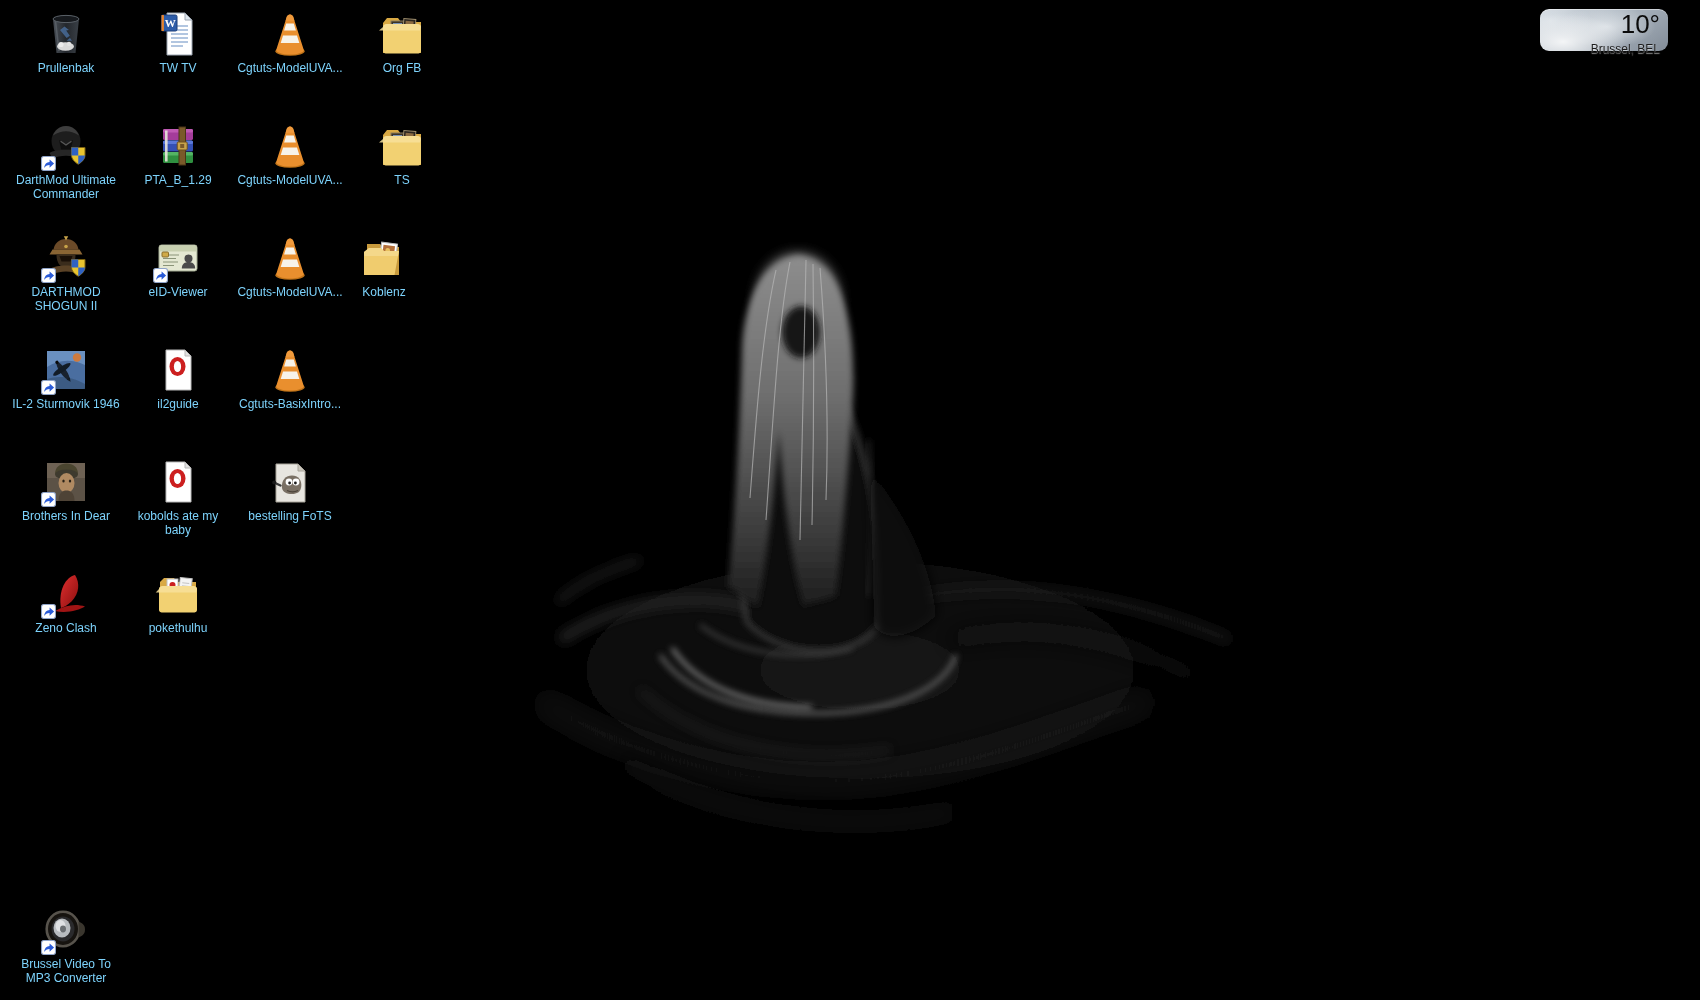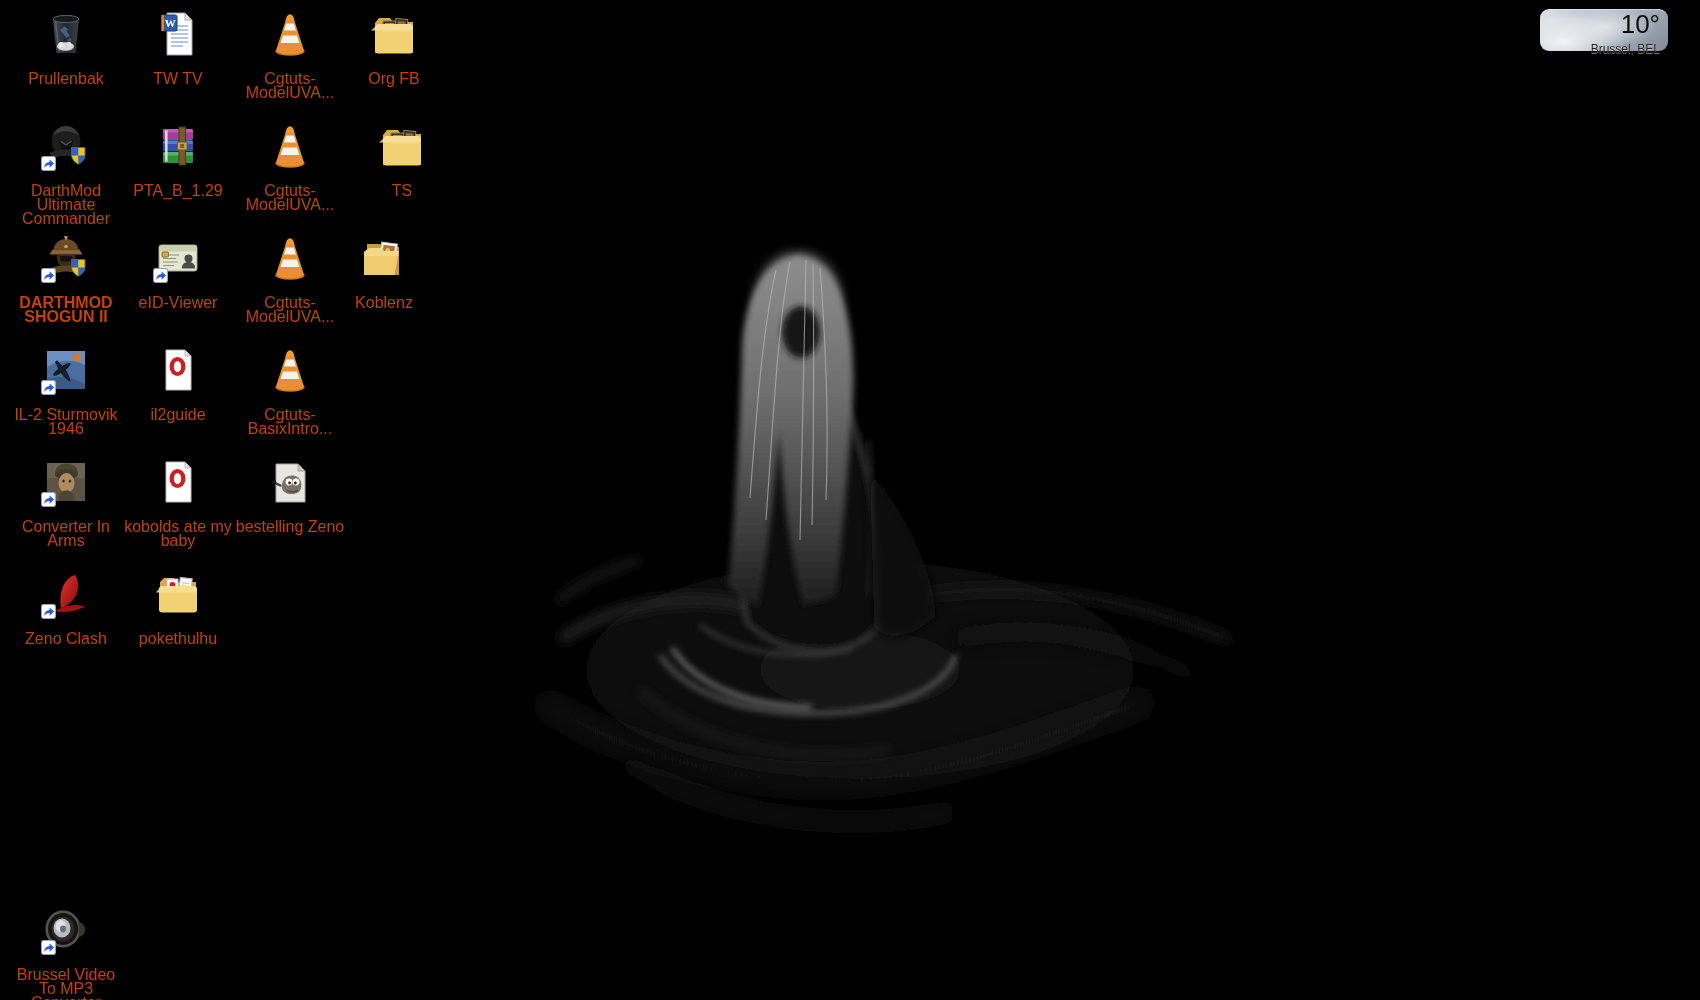--- a/index.html
+++ b/index.html
@@ -6,21 +6,21 @@
     font-family:"Liberation Sans",sans-serif;}
   .desktop{position:relative;width:1700px;height:1000px;background:#000;}
   .wallpaper{position:absolute;left:0;top:0;width:1700px;height:1000px;display:block;}
 
   
   #icons{position:absolute;left:0;top:0;width:1700px;height:1000px;}
   .icon{position:absolute;width:112px;text-align:center;cursor:default;}
   .glyph{position:relative;width:48px;height:48px;margin:4px auto 0;}
   .glyph > svg.main{width:48px;height:48px;display:block;}
   .glyph > svg.shortcut{position:absolute;left:-1px;bottom:-1px;width:15px;height:15px;}
-  .label{margin-top:14px;padding:0 1px;font-size:16px;line-height:14px;color:#c2410c;
+  .label{margin-top:3px;padding:0 1px;font-size:12px;line-height:14px;color:#7dd3fc;
     text-shadow:1px 1px 2px rgba(0,0,0,.95),0 0 3px rgba(0,0,0,.85),0 1px 1px #000;}
 
   
   .weather{position:absolute;top:9px;right:32px;width:128px;height:42px;border-radius:9px;
     background:
       radial-gradient(90px 40px at 18% 78%, rgba(255,255,255,.85), rgba(255,255,255,0) 70%),
       radial-gradient(70px 30px at 52% 42%, rgba(245,248,250,.65), rgba(255,255,255,0) 70%),
       radial-gradient(60px 26px at 8% 28%, rgba(235,240,244,.55), rgba(255,255,255,0) 70%),
       linear-gradient(145deg,#cfd6dd 0%,#aeb8c2 45%,#828c98 100%);
     box-shadow:inset 0 1px 0 rgba(255,255,255,.45), 0 0 0 1px rgba(0,0,0,.4), 0 3px 8px rgba(0,0,0,.7);}
@@ -132,21 +132,21 @@
           <svg class="main" viewBox="0 0 48 48" xmlns="http://www.w3.org/2000/svg">
             <ellipse cx="24" cy="41.2" rx="14.6" ry="4.6" fill="#c07318"></ellipse>
             <path d="M24 4.5 C25.5 4.5 26.8 5.5 27.2 6.8 L37.8 40 C38 42.2 32 44.6 24 44.6 C16 44.6 10 42.2 10.2 40 L20.8 6.8 C21.2 5.5 22.5 4.5 24 4.5 Z" fill="#e98f2e"></path>
             <path d="M20.2 13.5 h7.6 l2.1 7 h-11.8 Z" fill="#f7f3ea"></path>
             <path d="M17 25.5 h14 l2.3 7.6 h-18.6 Z" fill="#f7f3ea"></path>
             <path d="M24 4.5 C25.5 4.5 26.8 5.5 27.2 6.8 L28.4 10.8 h-8.8 L20.8 6.8 C21.2 5.5 22.5 4.5 24 4.5 Z" fill="#f09a3c"></path>
           </svg>
         </div>
         <div class="label">Cgtuts-ModelUVA...</div>
       </div>
-      <div class="icon" style="left: 338px; top: 6px; text-decoration: underline;">
+      <div class="icon" style="left: 346px; top: 6px; text-decoration: underline;">
         <div class="glyph">
           <svg class="main" viewBox="0 0 48 48" xmlns="http://www.w3.org/2000/svg">
             <path d="M5 13 l4 -5 h11 l3 4 h20 v31 h-38 Z" fill="#d9a944"></path>
             <rect x="13" y="11" width="13" height="18" fill="#3c3428" stroke="#8a7a5a" stroke-width="1"></rect>
             <rect x="15" y="13" width="9" height="8" fill="#7a93b8"></rect>
             <rect x="15" y="22" width="9" height="5" fill="#50603e"></rect>
             <g transform="rotate(5 31 19)">
               <rect x="25" y="9" width="12" height="19" fill="#2c2620" stroke="#9a8a6a" stroke-width="1"></rect>
               <rect x="27" y="11" width="8" height="9" fill="#8a6a42"></rect>
             </g>
@@ -214,21 +214,21 @@
             <g transform="rotate(5 31 19)">
               <rect x="25" y="9" width="12" height="19" fill="#2c2620" stroke="#9a8a6a" stroke-width="1"></rect>
               <rect x="27" y="11" width="8" height="9" fill="#8a6a42"></rect>
             </g>
             <path d="M5 17 C5 15 7 14 9 14 h30 c2 0 4 1 4 3 v24 c0 2 -2 2.5 -4 2.5 h-30 c-2 0 -4 -.5 -4 -2.5 Z" fill="#f2d172"></path>
             <path d="M5 17 C5 15 7 14 9 14 h30 c2 0 4 1 4 3 l-1 3.5 h-41 Z" fill="#f8e09a" opacity=".85"></path>
           </svg>
         </div>
         <div class="label">TS</div>
       </div>
-      <div class="icon" style="left: 10px; top: 230px; font-weight: bold;">
+      <div class="icon" style="left: 10px; top: 230px;">
         <div class="glyph">
           <svg class="main" viewBox="0 0 48 48" xmlns="http://www.w3.org/2000/svg">
             <path d="M24 5 C17 5 12.5 9.5 11.5 15.5 L36.5 15.5 C35.5 9.5 31 5 24 5 Z" fill="#6b4a28"></path>
             <path d="M10.5 15.5 h27 l3 5 h-33 Z" fill="#8a6534"></path>
             <path d="M24 6.5 l-2.2 -4.2 h4.4 Z" fill="#c8a44a"></path>
             <circle cx="24" cy="12.5" r="1.8" fill="#c8a44a"></circle>
             <path d="M14.5 20.5 C14.5 29.5 18.5 33.5 24 33.5 C29.5 33.5 33.5 29.5 33.5 20.5 Z" fill="#3a2c1c"></path>
             <path d="M17.5 22 h13 l-2 5.5 h-9 Z" fill="#190f07"></path>
             <path d="M9 34.5 C14 30.5 34 30.5 39 34.5 L37 40 C30 36.5 18 36.5 11 40 Z" fill="#5a4226"></path>
             <path d="M29.5 25.5 h13.5 v8 c0 5 -6.75 8.8 -6.75 8.8 S29.5 38.5 29.5 33.5 Z" fill="#e8c430" stroke="#7a6010" stroke-width="1"></path>
@@ -346,21 +346,21 @@
             <ellipse cx="24.5" cy="25" rx="8" ry="10" fill="#b08a62"></ellipse>
             <ellipse cx="21.5" cy="23" rx="1.2" ry="1.5" fill="#2a2218"></ellipse>
             <ellipse cx="28" cy="23" rx="1.2" ry="1.5" fill="#2a2218"></ellipse>
             <path d="M16.5 43 c0 -8 4 -10.5 8 -10.5 c4 0 8 2.5 8 10.5 Z" fill="#4e4336"></path>
           </svg>
           <svg class="shortcut" viewBox="0 0 14 14" xmlns="http://www.w3.org/2000/svg">
             <rect x="0.5" y="0.5" width="13" height="13" rx="2" fill="#fff" stroke="#8fa3c8"></rect>
             <path d="M3 11.2 C3.3 7.6 5.3 5.9 8 5.7 L8 3.2 L12.2 7.1 L8 10.9 L8 8.4 C5.7 8.5 4 9.5 3 11.2 Z" fill="#2a5bd7"></path>
           </svg>
         </div>
-        <div class="label">Converter In Arms</div>
+        <div class="label">Brothers In Dear</div>
       </div>
       <div class="icon" style="left: 122px; top: 454px;">
         <div class="glyph">
           <svg class="main" viewBox="0 0 48 48" xmlns="http://www.w3.org/2000/svg">
             <path d="M12 4 h19 l6 6 v34 h-25 Z" fill="#fff" stroke="#b8b8b8"></path>
             <path d="M31 4 l6 6 h-6 Z" fill="#e0e0e0" stroke="#b8b8b8"></path>
             <ellipse cx="23.5" cy="20.5" rx="8" ry="9.5" fill="#cc1f1f"></ellipse>
             <ellipse cx="23.5" cy="20.5" rx="3.6" ry="5.6" fill="#fff"></ellipse>
           </svg>
         </div>
@@ -374,21 +374,21 @@
             <path d="M16 30 C15 22 20 17.5 26 17.5 C32 17.5 36.2 22 35.2 29 C34.4 34 31 36 26 36 C20.5 36 16.8 34 16 30 Z" fill="#7a7064"></path>
             <circle cx="23" cy="24" r="3.4" fill="#fff"></circle>
             <circle cx="30" cy="24" r="3.4" fill="#fff"></circle>
             <circle cx="23.6" cy="25" r="1.4" fill="#1a1a1a"></circle>
             <circle cx="29.4" cy="25" r="1.4" fill="#1a1a1a"></circle>
             <path d="M14.5 27.5 l-5.5 -2.5" stroke="#3a3a3a" stroke-width="2.4" stroke-linecap="round"></path>
             <circle cx="8.2" cy="24.4" r="2" fill="#1a1a1a"></circle>
             <path d="M21 32.5 q5.5 2.8 11 0" stroke="#4a4238" stroke-width="1.4" fill="none"></path>
           </svg>
         </div>
-        <div class="label">bestelling Zeno</div>
+        <div class="label">bestelling FoTS</div>
       </div>
       <div class="icon" style="left: 10px; top: 566px;">
         <div class="glyph">
           <svg class="main" viewBox="0 0 48 48" xmlns="http://www.w3.org/2000/svg">
             <defs>
               <linearGradient id="zcg" x1="0" y1="0" x2="1" y2="1">
                 <stop offset="0" stop-color="#e03030"></stop>
                 <stop offset="1" stop-color="#8a0e0e"></stop>
               </linearGradient>
             </defs>

